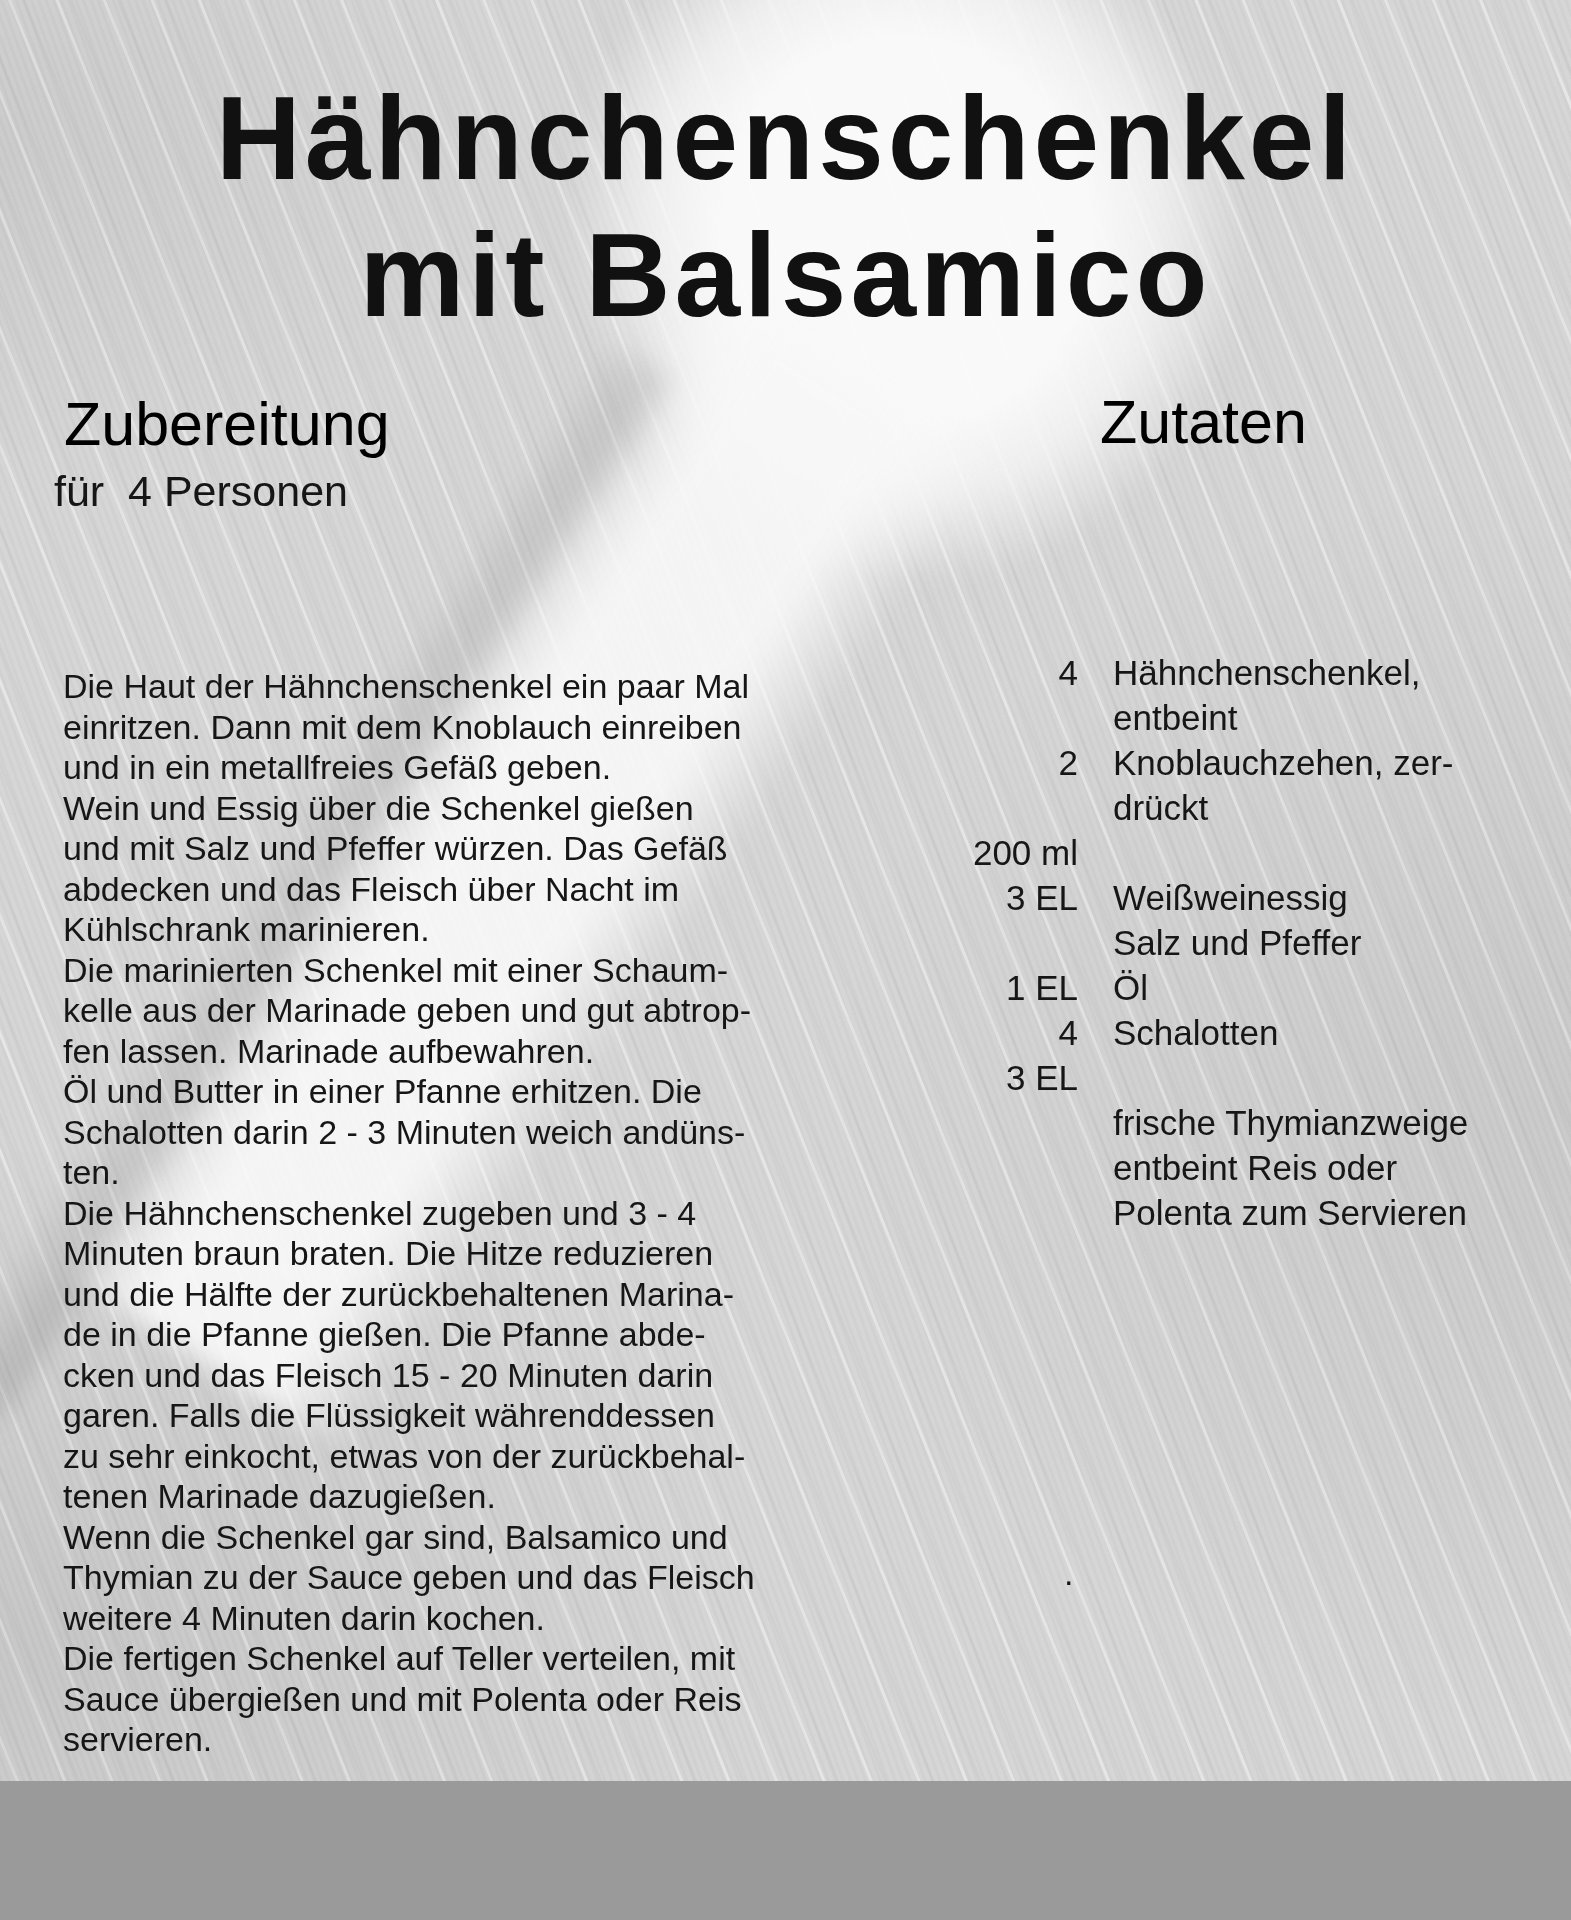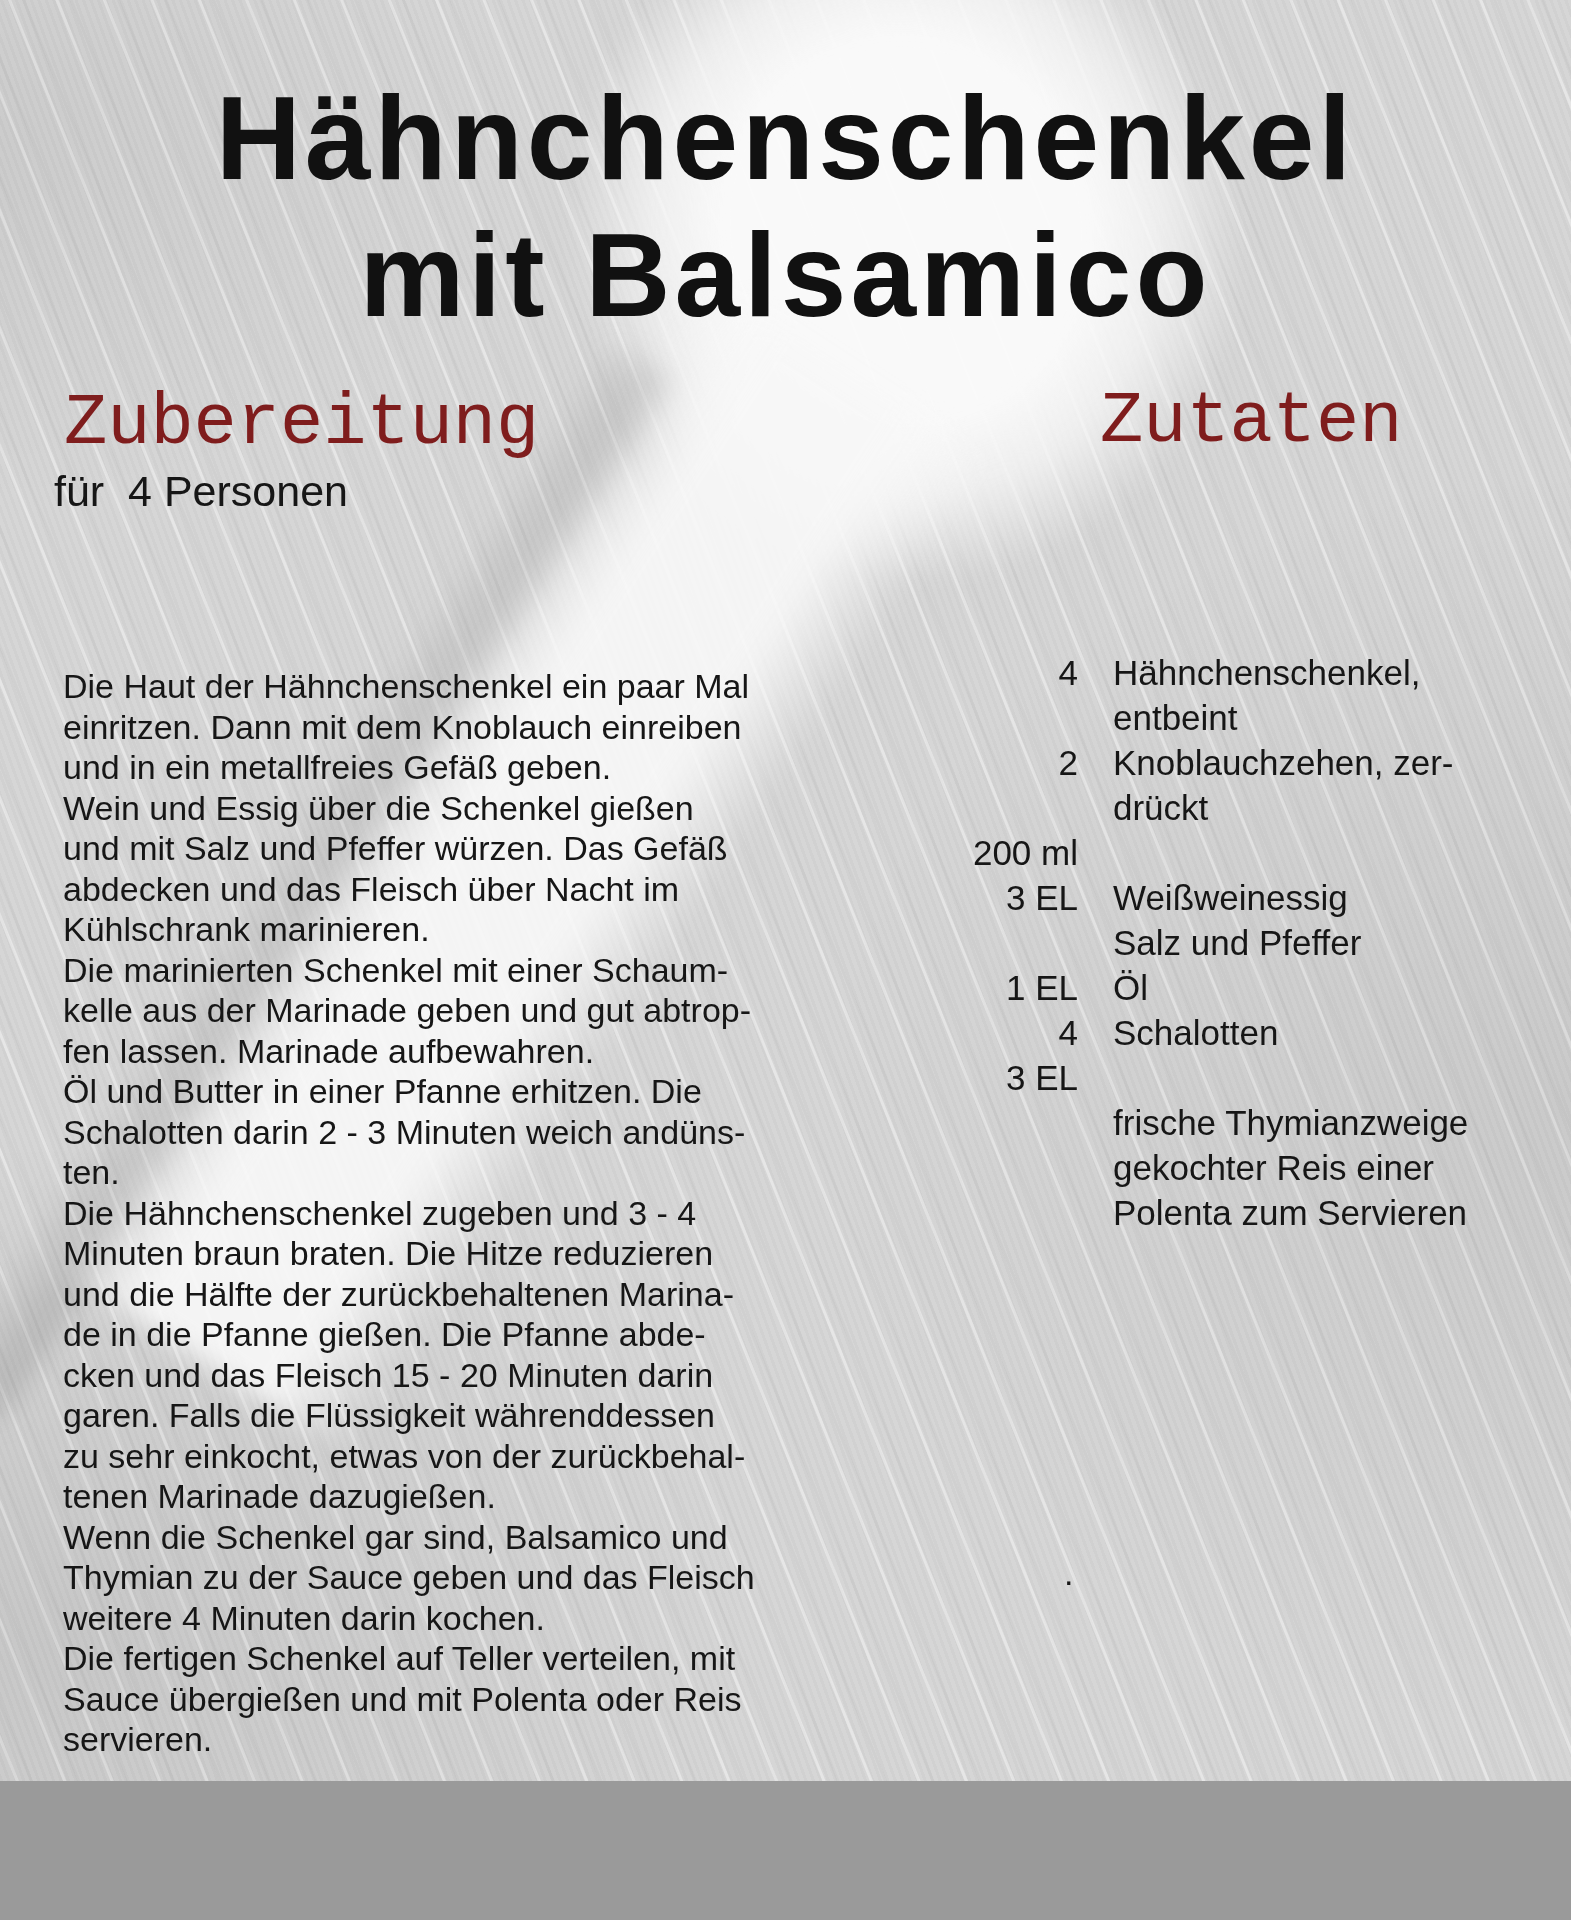--- a/index.html
+++ b/index.html
@@ -64,24 +64,23 @@
   .content { position:absolute; inset:0; z-index:2; }
   .title {
     position:absolute; left:0; right:0; top:70px;
     text-align:center;
     font-size:118px; line-height:137px;
     font-weight:bold; letter-spacing:4px;
     color:#111;
   }
   .section-heading {
     position:absolute;
-    font-size:72px; line-height:96px;
-    font-weight:normal; color:#7f1d1d;
-    white-space:pre;
-    font-family:Liberation Mono, monospace;
+    font-size:61px; line-height:96px;
+    font-weight:normal; color:#000000;
+    white-space:pre;
   }
   .prep-heading { left:64px; top:376px; }
   .zut-heading  { left:1100px; top:374px; }
   .servings {
     position:absolute; left:54px; top:472px;
     font-size:43px; line-height:38px; font-weight:normal;
     white-space:pre;
   }
   .instructions {
     position:absolute; left:63px; top:666px;
@@ -213,21 +212,21 @@
           <span class="amt">3 EL</span>
         </div>
 
         <div class="ing-row">
           <span class="amt"></span>
           <span class="ing">frische Thymianzweige</span>
         </div>
 
         <div class="ing-row">
           <span class="amt"></span>
-          <span class="ing">gekochter Reis einer</span>
+          <span class="ing">entbeint Reis oder</span>
         </div>
 
         <div class="ing-row">
           <span class="amt"></span>
           <span class="ing">Polenta zum Servieren</span>
         </div>
       </div>
 
     <span class="stray-mark">.</span>
 

